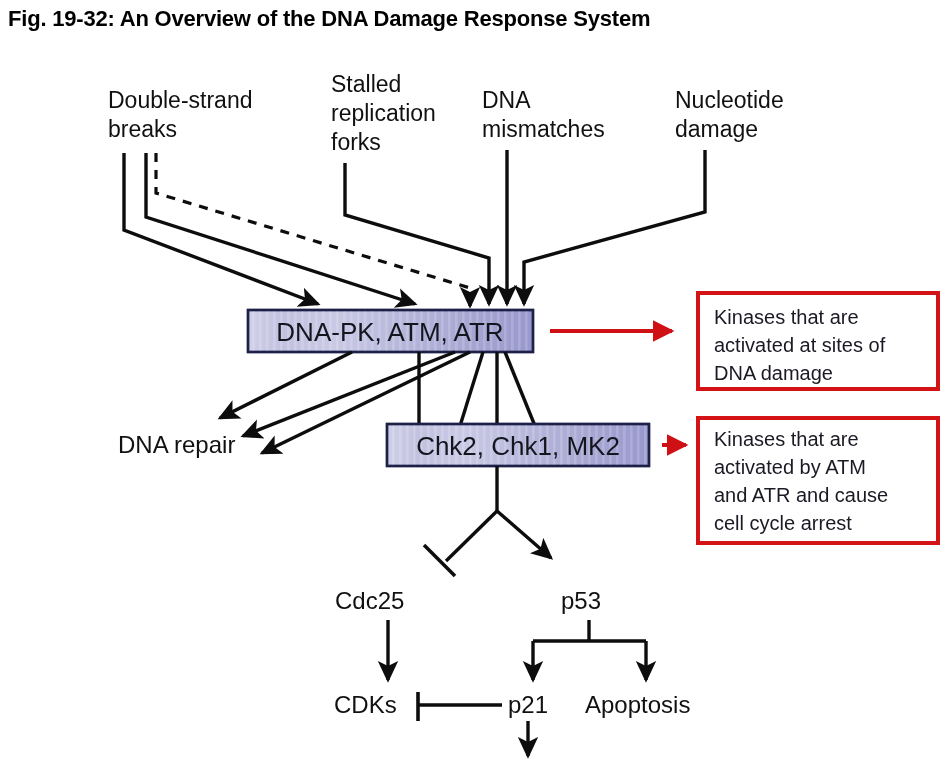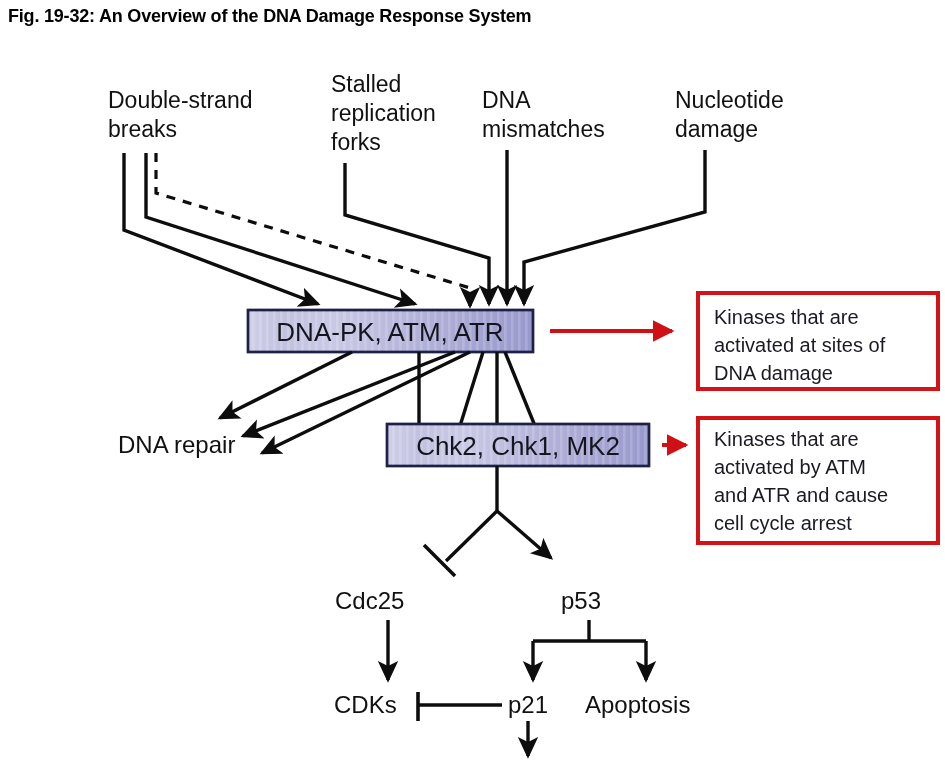--- a/index.html
+++ b/index.html
@@ -14,21 +14,21 @@
     color: #000000;
     position: relative;
     overflow: hidden;
   }
   #figure-title {
     position: absolute;
     left: 8px;
     top: 6px;
     font-family: "Liberation Sans", sans-serif;
     font-weight: bold;
-    font-size: 18px;
+    font-size: 22px;
     letter-spacing: -0.2px;
     color: #000000;
     white-space: nowrap;
   }
   #diagram-canvas {
     position: absolute;
     left: 0;
     top: 40px;
     width: 773px;
     height: 723px;

